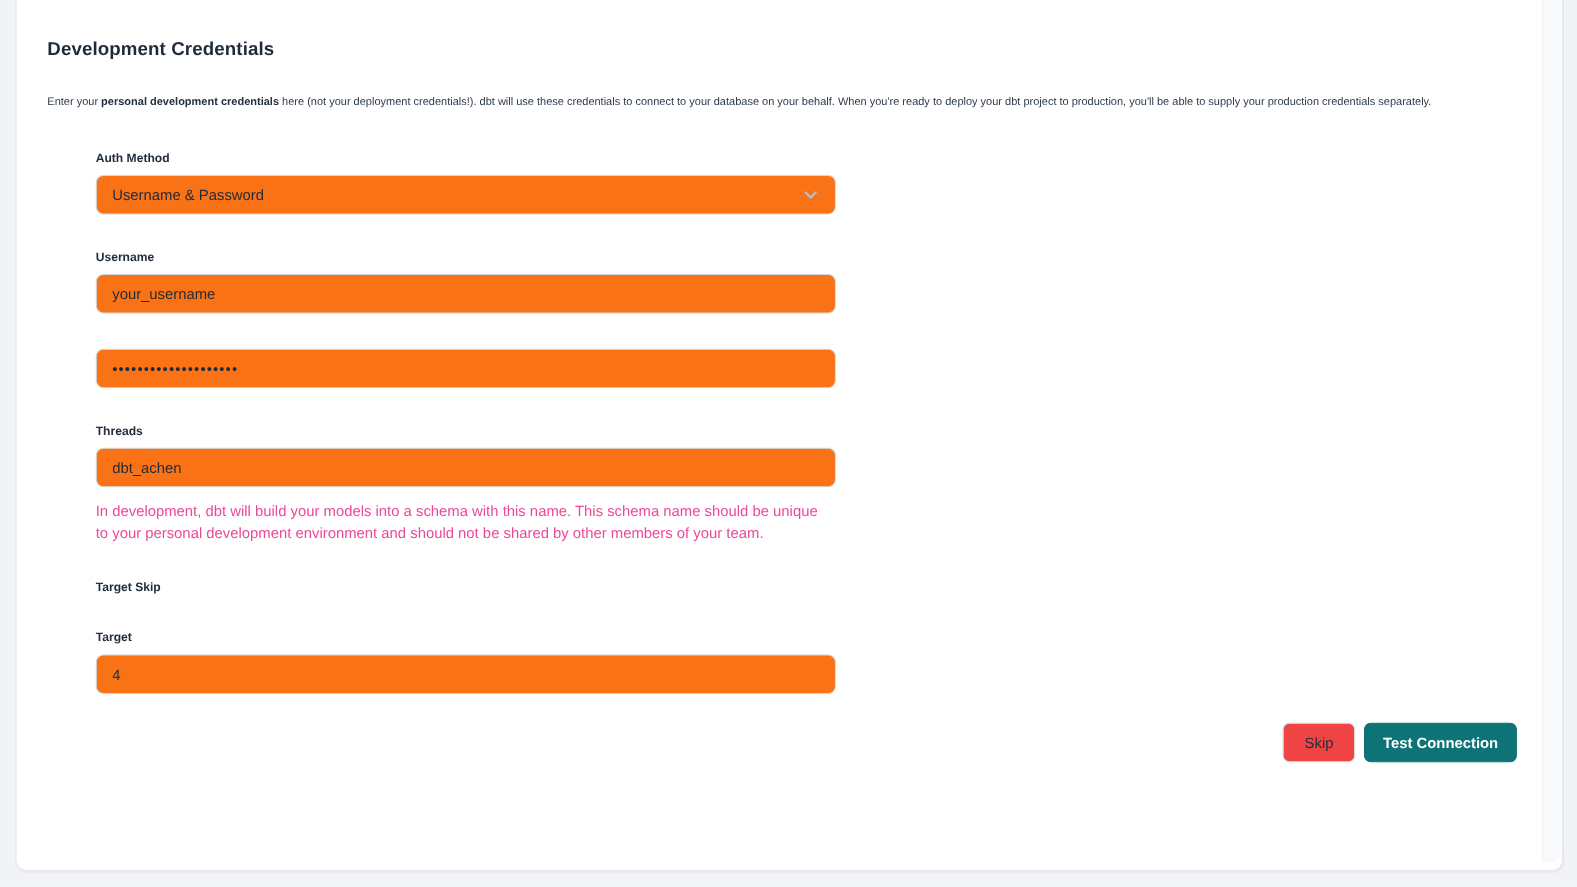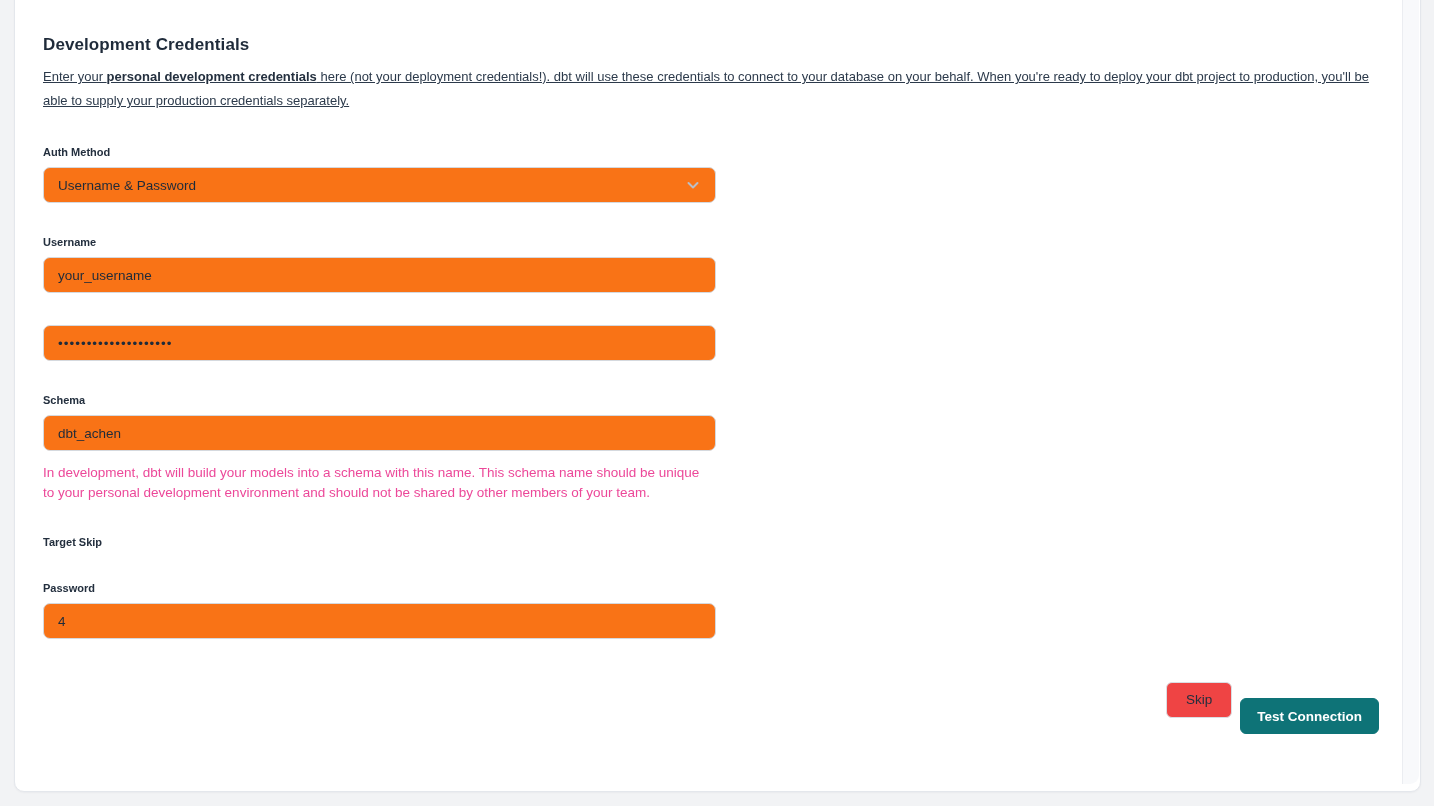--- a/index.html
+++ b/index.html
@@ -38,30 +38,29 @@
 
   .page-title {
     font-size: 17px;
     font-weight: 700;
     line-height: 24px;
     color: #1f2b3a;
     letter-spacing: .1px;
   }
 
   .intro {
-    margin-top: 8px;
+    margin-top: 24px;
     max-width: 1332px;
-    font-size: 13px;
+    font-size: 10px;
     line-height: 24px;
     color: #2c3a4b;
-    text-decoration: underline;
   }
   .intro b { font-weight: 700; color: #24303f; }
 
-  .field { margin-top: 32px; width: 673px; }
+  .field { margin-top: 32px; width: 673px; margin-left: 44px; }
   .field-label {
     display: block;
     font-size: 11px;
     font-weight: 700;
     line-height: 14px;
     color: #232f3e;
   }
   .control {
     margin-top: 8px;
     width: 673px; height: 36px;
@@ -116,21 +115,20 @@
     color: #232f3e;
     padding: 0 19px;
     font-weight: 400;
   }
   .btn-primary {
     background: #0e7377;
     border: 1px solid #0e7377;
     color: #ffffff;
     padding: 0 16px;
     font-weight: 700;
-    margin-top: 33px;
   }
 </style>
 </head>
 <body>
 
 <div class="viewport">
   <div class="card">
 
     <div class="content">
 
@@ -153,31 +151,31 @@
       <div class="field">
         <label class="field-label">Username</label>
         <input class="control" type="text" value="your_username" style="">
       </div>
 
       <div class="field">
         <input class="control password-input" type="text" value="••••••••••••••••••••" style="">
       </div>
 
       <div class="field">
-        <label class="field-label">Schema</label>
+        <label class="field-label">Threads</label>
         <input class="control" type="text" value="dbt_achen" style="">
         <p class="helper">In development, dbt will build your models into a schema with this name. This schema name should be unique to your personal development environment and should not be shared by other members of your team.</p>
       </div>
 
       <div class="field">
         <label class="field-label">Target Skip</label>
       </div>
 
       <div class="field">
-        <label class="field-label">Password</label>
+        <label class="field-label">Target</label>
         <input class="control" type="text" value="4" style="">
       </div>
 
       <div class="footer">
         <button class="btn btn-secondary">Skip</button>
         <button class="btn btn-primary">Test Connection</button>
       </div>
 
     </div>
 

